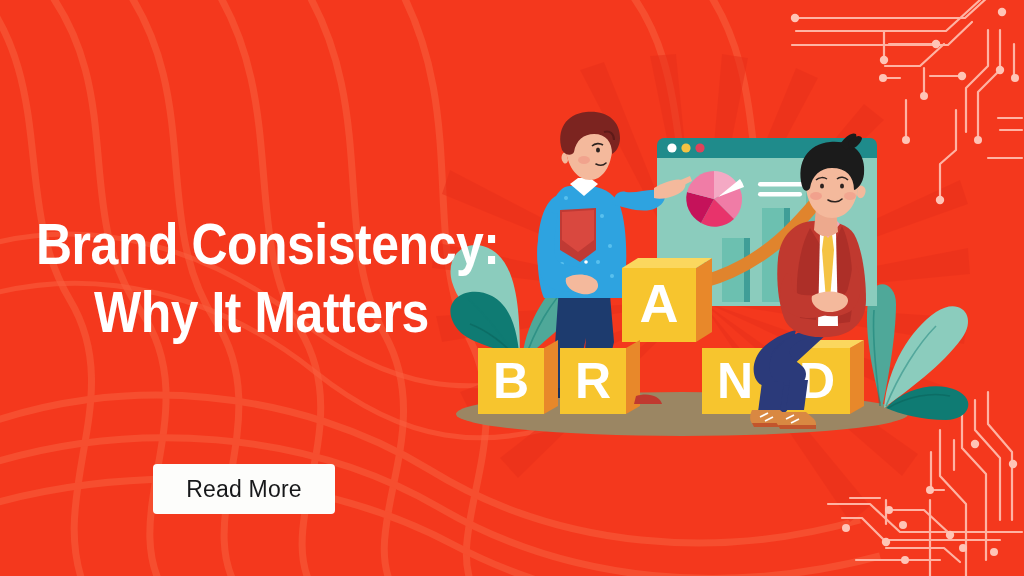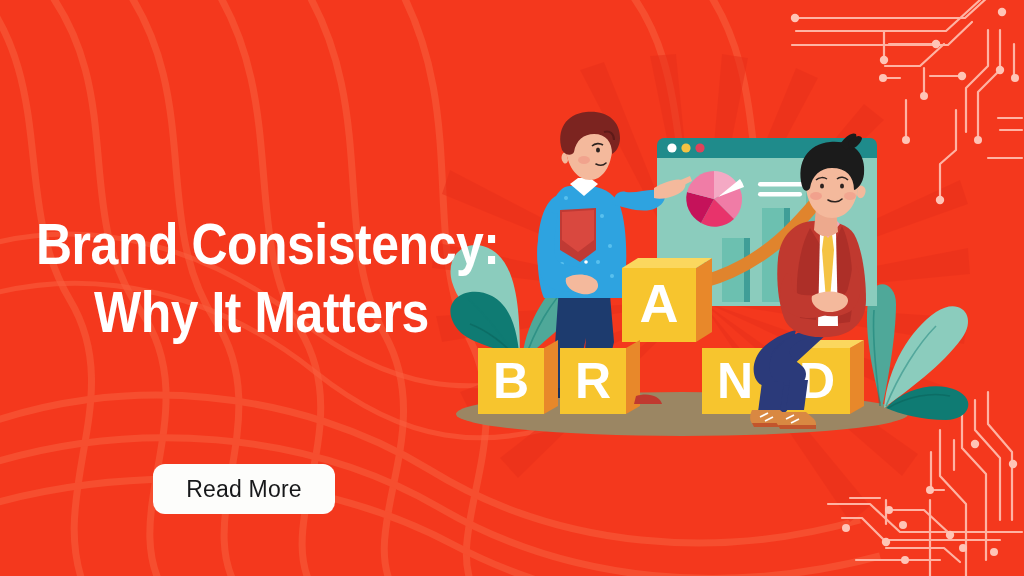--- a/index.html
+++ b/index.html
@@ -41,21 +41,21 @@
   }
   .hl-line.l2 { margin-left:58px; }
 
   
   #read-more {
     position:absolute;
     left:153px; top:464px;
     width:182px; height:50px;
     background:#fdfdfb;
     border:none;
-    border-radius:12px;
+    border-radius:4px;
     color:#17181a;
     font-family:"Liberation Sans", sans-serif;
     font-size:23px;
     letter-spacing:0.2px;
     cursor:pointer;
     z-index:30;
     display:flex; align-items:center; justify-content:center;
   }
 </style>
 </head>

